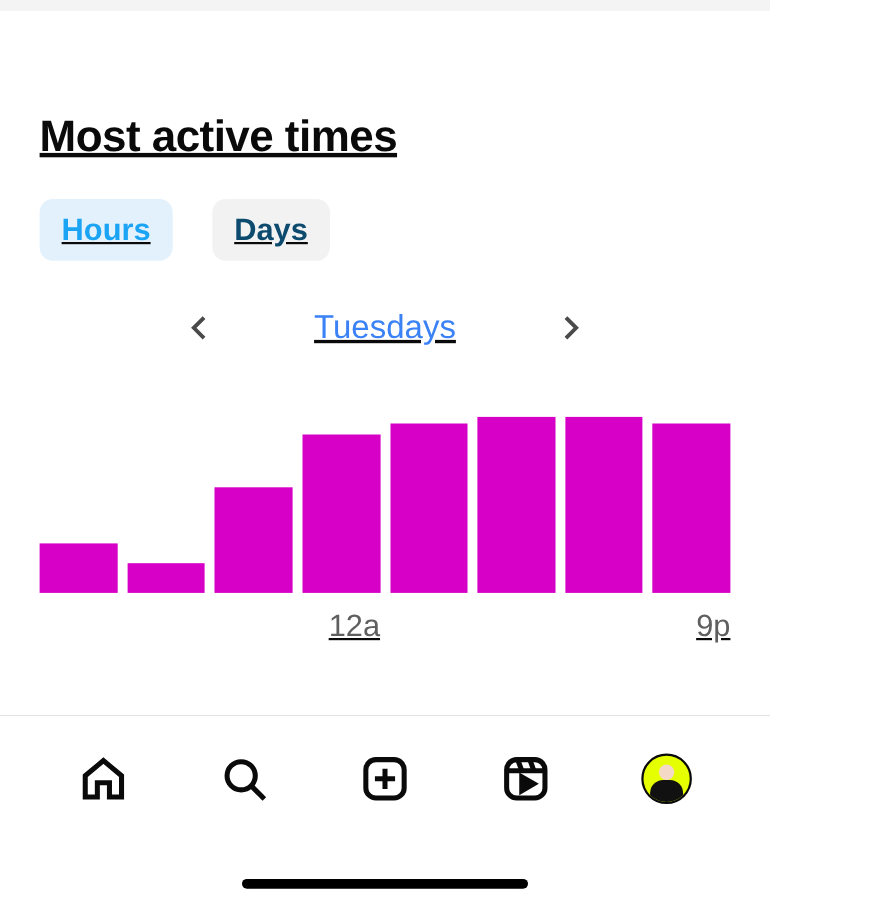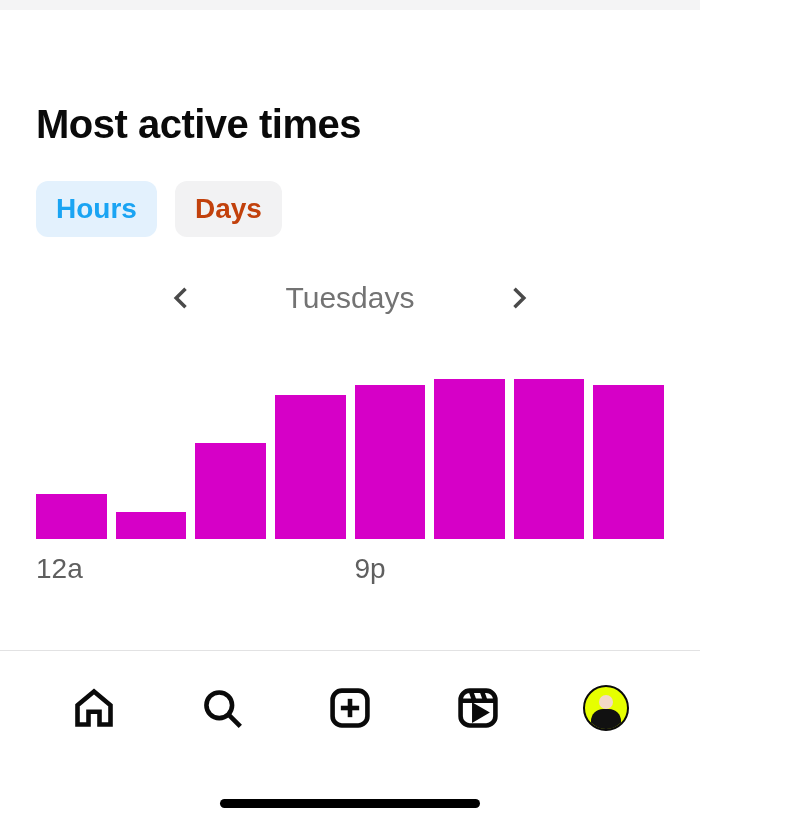--- a/index.html
+++ b/index.html
@@ -1,38 +1,38 @@
 <!DOCTYPE html>
 <html><head>
 <meta charset="utf-8">
 <style>
   * { box-sizing: border-box; margin: 0; padding: 0; }
   html, body { width: 800px; height: 828px; font-family: -apple-system, BlinkMacSystemFont, "Segoe UI", Helvetica, Arial, sans-serif; background: #fff; color: #0a0a0a; }
-  .page { width: 700px; height: 828px; position: relative; overflow: hidden; }
+  .page { width: 700px; height: 828px; position: relative; overflow: hidden; text-decoration: underline; }
   .top-strip { height: 10px; background: #f4f4f5; }
   .content { padding: 92px 36px 0 36px; }
   .title { font-size: 40px; font-weight: 800; letter-spacing: -0.5px; }
-  .tabs { display: flex; gap: 18px; margin-top: 34px; }
+  .tabs { display: flex; gap: 36px; margin-top: 34px; }
   .chip {
     font-size: 28px; font-weight: 800; padding: 12px 20px; border-radius: 12px;
     cursor: pointer; user-select: none;
   }
   .chip.active { background: #e3f1fd; color: #1aa4f3; }
-  .chip.inactive { background: #f2f2f3; color: #c2410c; }
+  .chip.inactive { background: #f2f2f3; color: #0c4a6e; }
   .day-nav { display:flex; align-items:center; justify-content:center; gap: 90px; margin-top: 44px; }
   .chev { width: 28px; height: 28px; stroke: #4a4a4a; stroke-width: 3; fill: none; cursor:pointer; }
-  .day-label { font-size: 30px; color: #737373; font-weight: 500; }
+  .day-label { font-size: 30px; color: #3b82f6; font-weight: 500; }
   .chart-wrap { margin-top: 64px; }
   .bars {
     display: flex; align-items: flex-end; gap: 9px; height: 160px; width: 100%;
     padding: 0 0px;
   }
   .bar { flex: 1 1 0; background: #d600c7; }
   .labels { display:flex; gap:9px; margin-top: 14px; }
-  .label { flex:1 1 0; text-align:left; font-size: 28px; color:#5f5f5f; font-weight:500; }
+  .label { flex:1 1 0; text-align:right; font-size: 28px; color:#5f5f5f; font-weight:500; }
   .divider { position:absolute; left:0; right:0; top: 650px; height:1px; background:#e2e2e3; }
   .bottom-nav {
     position:absolute; left:0; right:0; top: 662px; height: 92px;
     display:flex; align-items:center; justify-content:space-around;
     padding: 0 30px;
   }
   .nav-btn { width: 56px; height: 56px; display:flex; align-items:center; justify-content:center; cursor:pointer; }
   .nav-svg { width: 44px; height: 44px; stroke:#0a0a0a; stroke-width:2.5; fill:none; }
   .avatar {
     width: 46px; height: 46px; border-radius: 50%;

